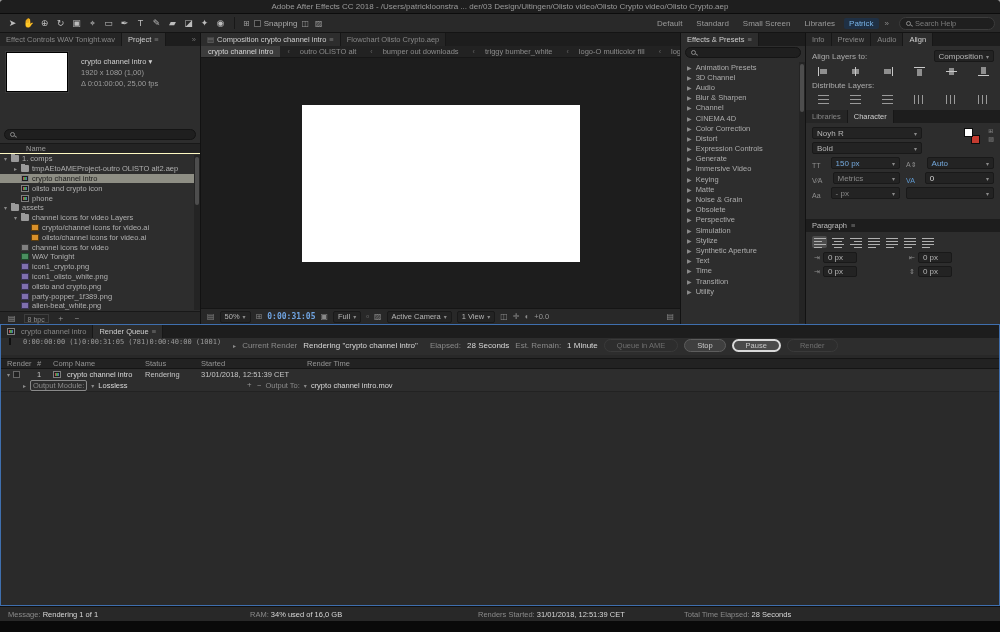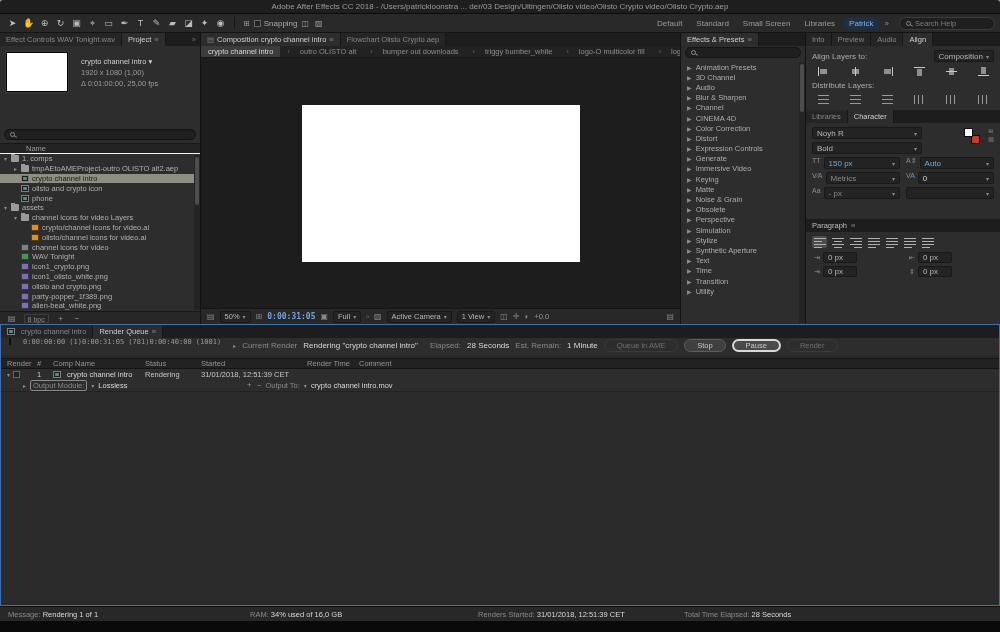--- a/index.html
+++ b/index.html
@@ -94,21 +94,21 @@
 .align-center-h-icon{background:linear-gradient(#c8c8c8,#c8c8c8) 5px 0/1px 9px no-repeat,linear-gradient(#8f8f8f,#8f8f8f) 2px 2px/7px 5px no-repeat}
 .align-right-icon{background:linear-gradient(#c8c8c8,#c8c8c8) 10px 0/1px 9px no-repeat,linear-gradient(#8f8f8f,#8f8f8f) 2px 2px/7px 5px no-repeat}
 .align-top-icon{background:linear-gradient(#c8c8c8,#c8c8c8) 0 0/11px 1px no-repeat,linear-gradient(#8f8f8f,#8f8f8f) 3px 2px/5px 7px no-repeat}
 .align-center-v-icon{background:linear-gradient(#c8c8c8,#c8c8c8) 0 4px/11px 1px no-repeat,linear-gradient(#8f8f8f,#8f8f8f) 3px 1px/5px 7px no-repeat}
 .align-bottom-icon{background:linear-gradient(#c8c8c8,#c8c8c8) 0 8px/11px 1px no-repeat,linear-gradient(#8f8f8f,#8f8f8f) 3px 0/5px 7px no-repeat}
 .distribute-top-icon,.distribute-center-v-icon,.distribute-bottom-icon{background:repeating-linear-gradient(180deg,#9a9a9a 0 1px,transparent 1px 4px)}
 .distribute-left-icon,.distribute-center-h-icon,.distribute-right-icon{background:repeating-linear-gradient(90deg,#9a9a9a 0 1px,transparent 1px 4px)}
 .char-body{flex:0 0 96px;padding:4px 6px;position:relative;display:flex;flex-direction:column;gap:3px}
 .char-dd{width:110px;justify-content:space-between}
 .char-cols{display:flex;gap:6px}
-.char-field{display:flex;align-items:flex-start;gap:3px;flex:1}
+.char-field{display:flex;align-items:flex-end;gap:10px;flex:1}
 .char-field .dd{flex:1;justify-content:space-between}
 .ch-ic{color:#8f8f8f;font-size:7px}
 .ch-ic.blue{color:#5f9bd4}
 .val-blue{color:#74a9dd}
 .swatches{position:absolute;top:5px;right:20px;width:16px;height:16px}
 .swatch-fill{position:absolute;top:0;left:0;width:9px;height:9px;background:#fff;border:1px solid #0c0c0c;z-index:2}
 .swatch-stroke{position:absolute;bottom:0;right:0;width:9px;height:9px;background:#c43b30;border:1px solid #0c0c0c}
 .mini-col{position:absolute;top:5px;right:6px;display:flex;flex-direction:column;gap:2px;color:#8a8a8a;font-size:6px;line-height:6px}
 .para-header{flex:0 0 13px;background:#1d1d1d;display:flex;align-items:center;gap:4px;padding:0 6px;color:#bdbdbd;font-size:7.5px}
 .para-body{flex:1;padding:4px 6px;display:flex;flex-direction:column;gap:4px}
@@ -819,21 +819,20 @@
         <button class="rq-btn dis">Render</button>
       </div>
     </div>
     <div class="rq-header">
       <span class="col-render">Render</span>
       <span class="col-num">#</span>
       <span class="col-comp">Comp Name</span>
       <span class="col-status">Status</span>
       <span class="col-started">Started</span>
       <span class="col-rtime">Render Time</span>
-      <span class="col-comment">Comment</span>
     </div>
     <div class="rq-row">
       <span class="col-render">
         <span class="exp">▾</span>
         <span class="cb"></span>
       </span>
       <span class="col-num">1</span>
       <span class="col-comp">
         <span class="ic composition-icon"></span>
         <span class="white">crypto channel intro</span>

